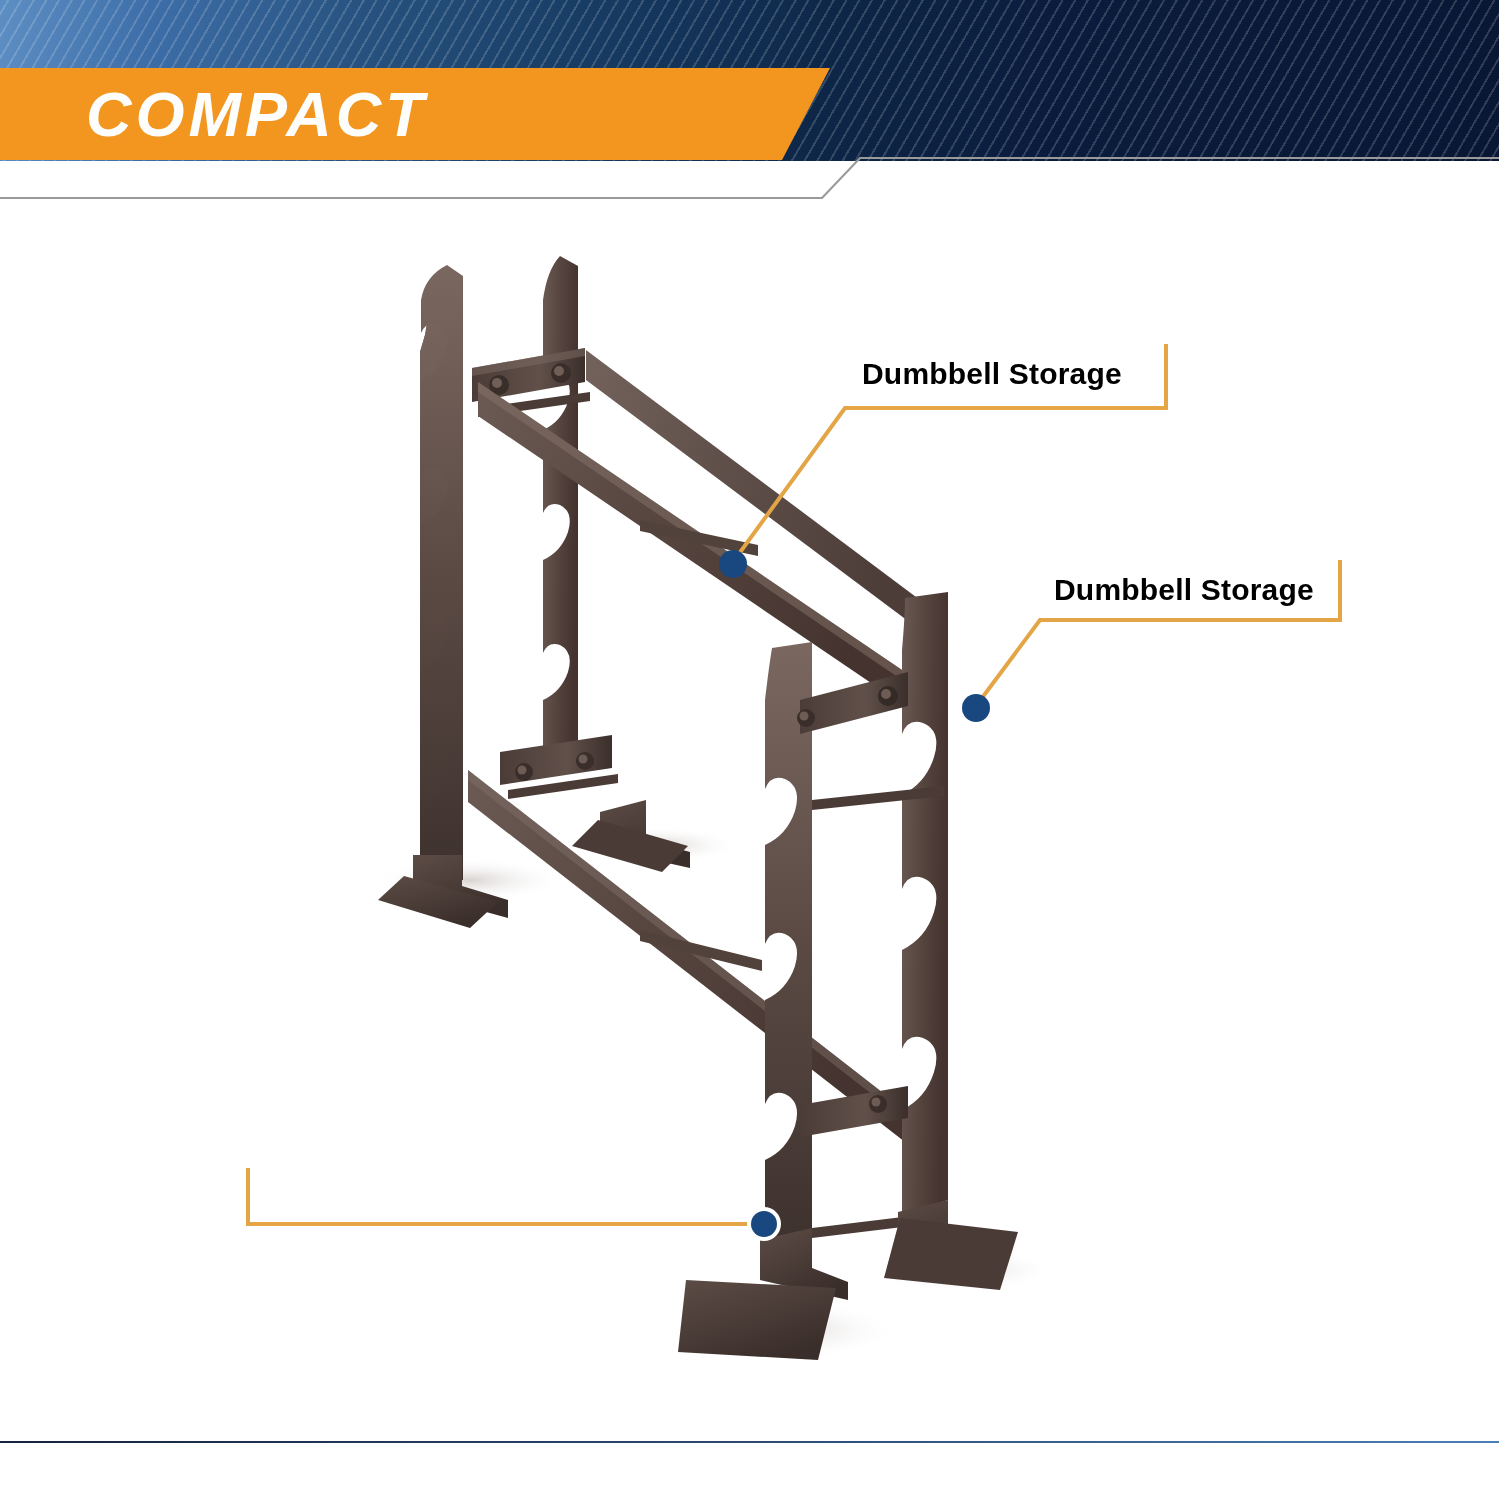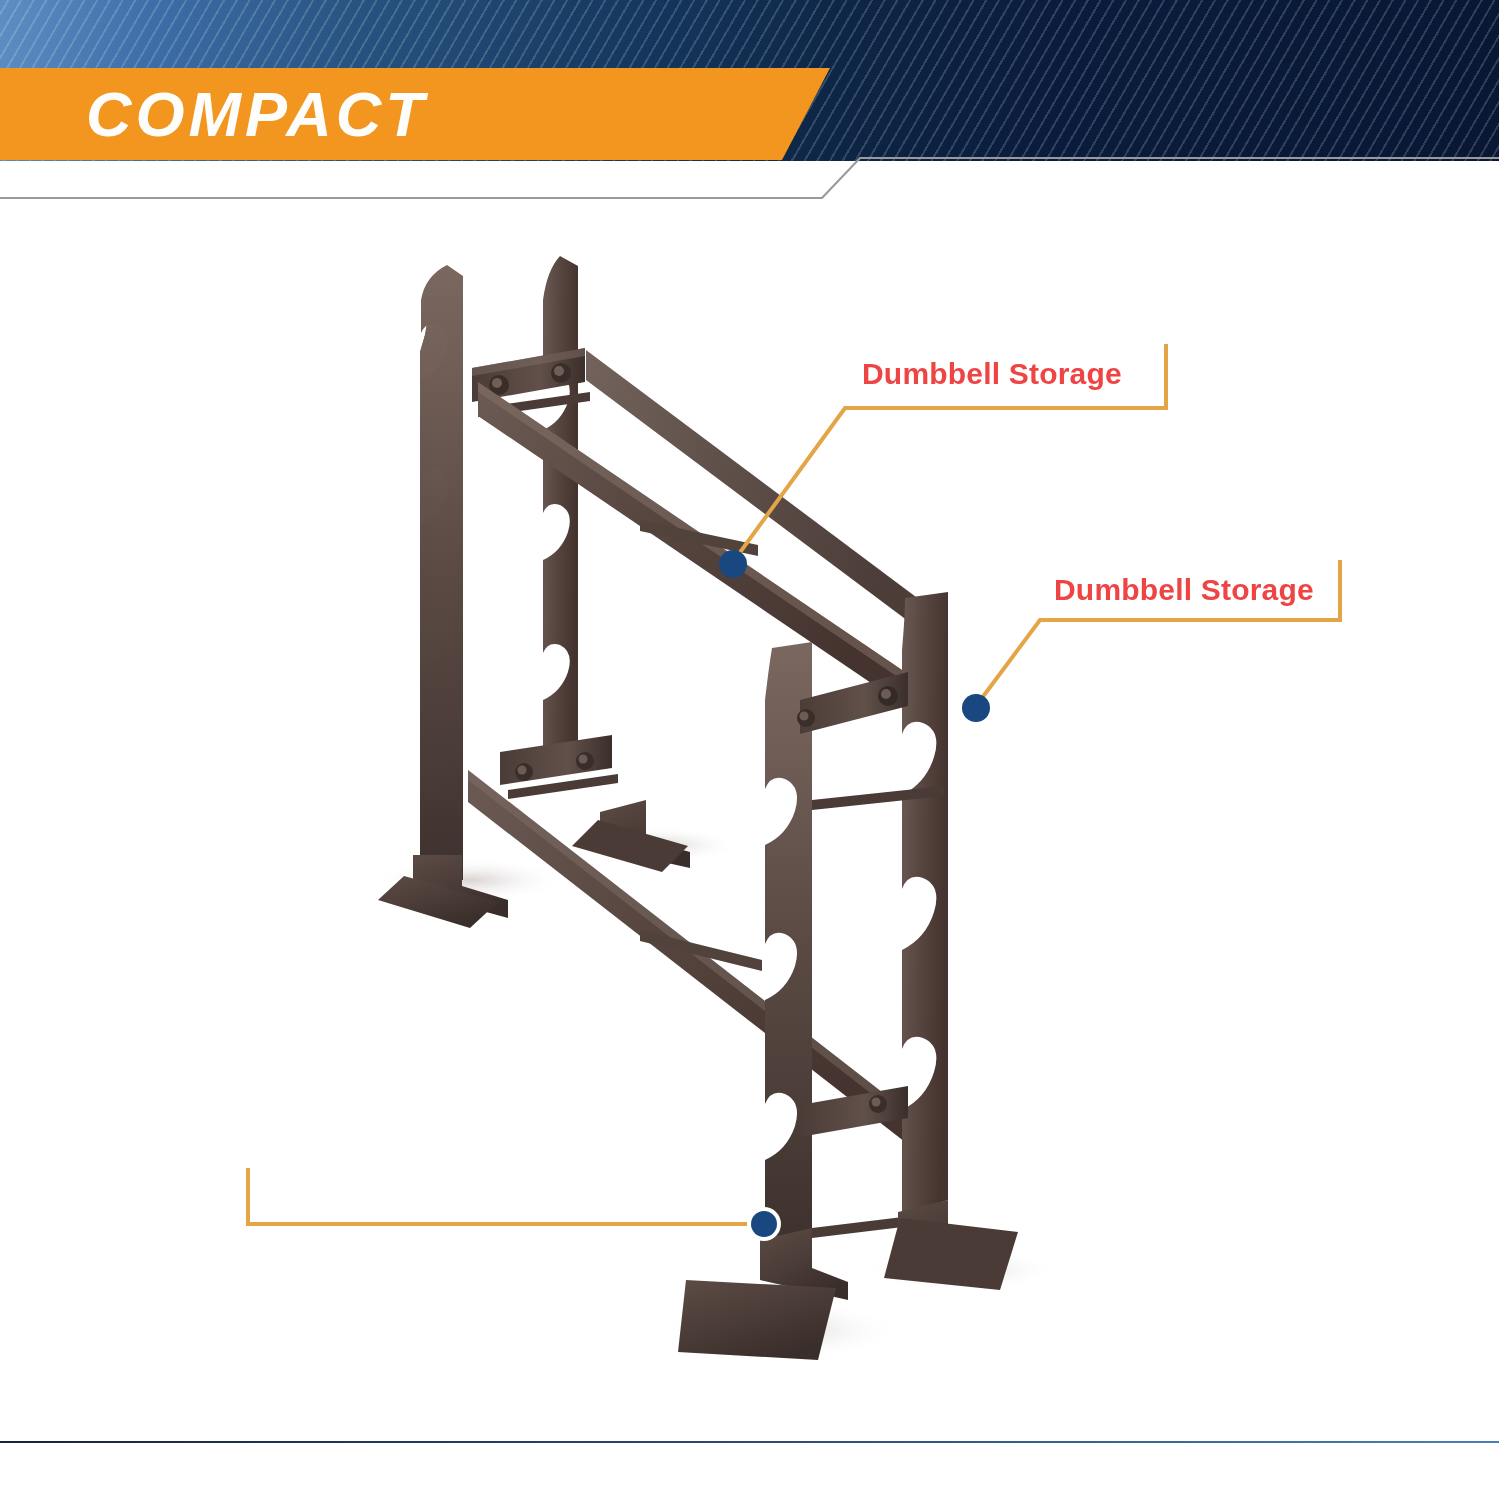--- a/index.html
+++ b/index.html
@@ -122,21 +122,21 @@
     top: 0;
     width: 1499px;
     height: 1500px;
     z-index: 2;
   }
 
   
   .callout-label {
     position: absolute;
     z-index: 8;
-    color: #ef4444;
+    color: #000000;
     font-family: "Liberation Sans", sans-serif;
     font-weight: bold;
     font-size: 30px;
     letter-spacing: 0.2px;
     white-space: nowrap;
     user-select: none;
   }
   .callout-svg {
     position: absolute;
     left: 0;

